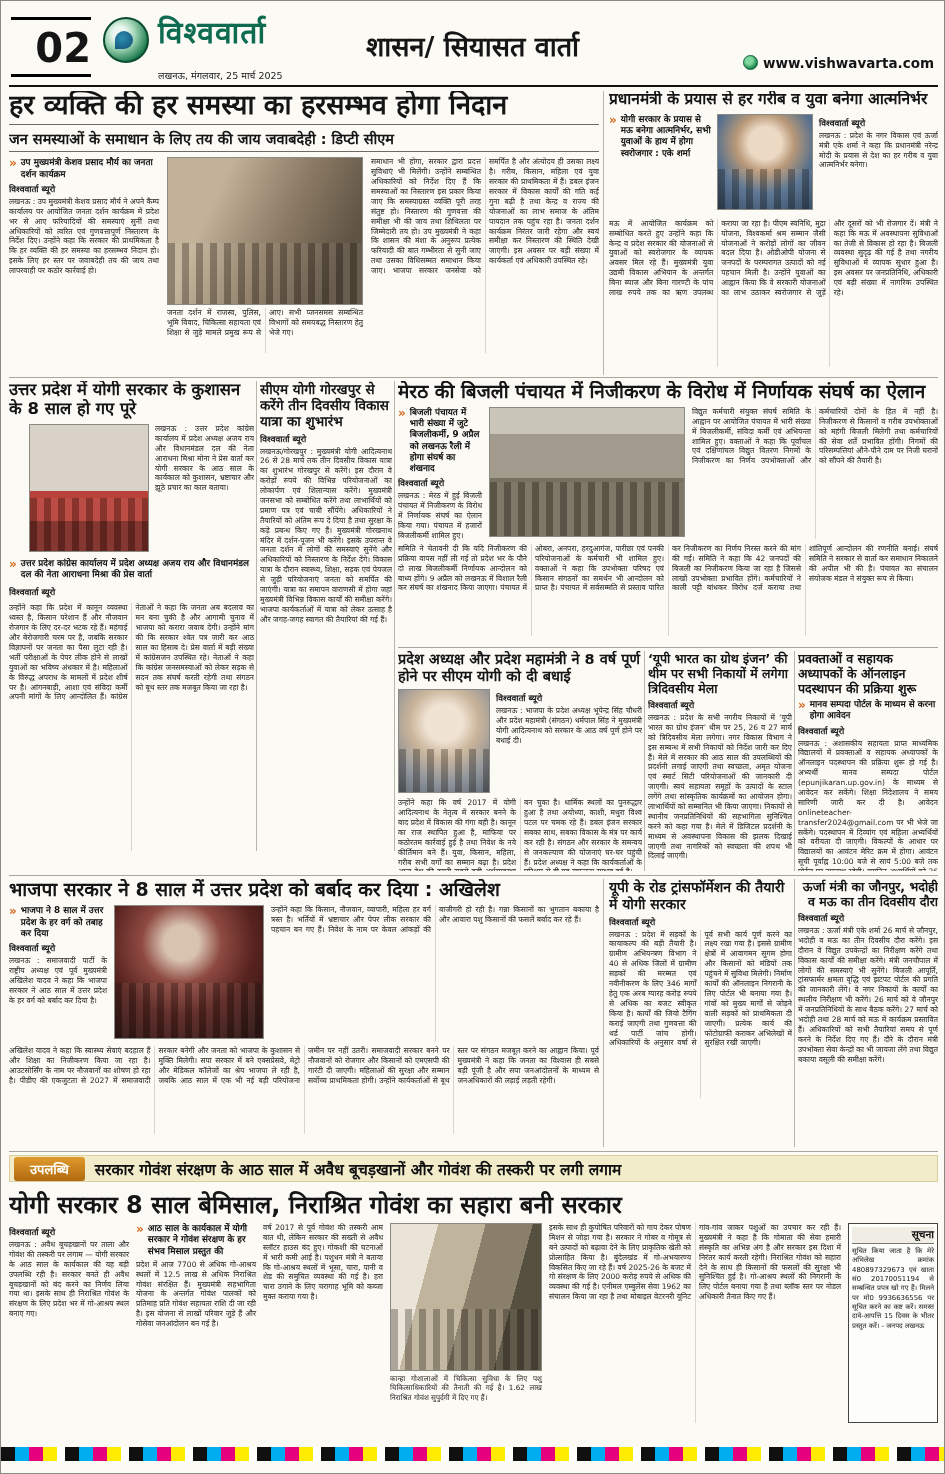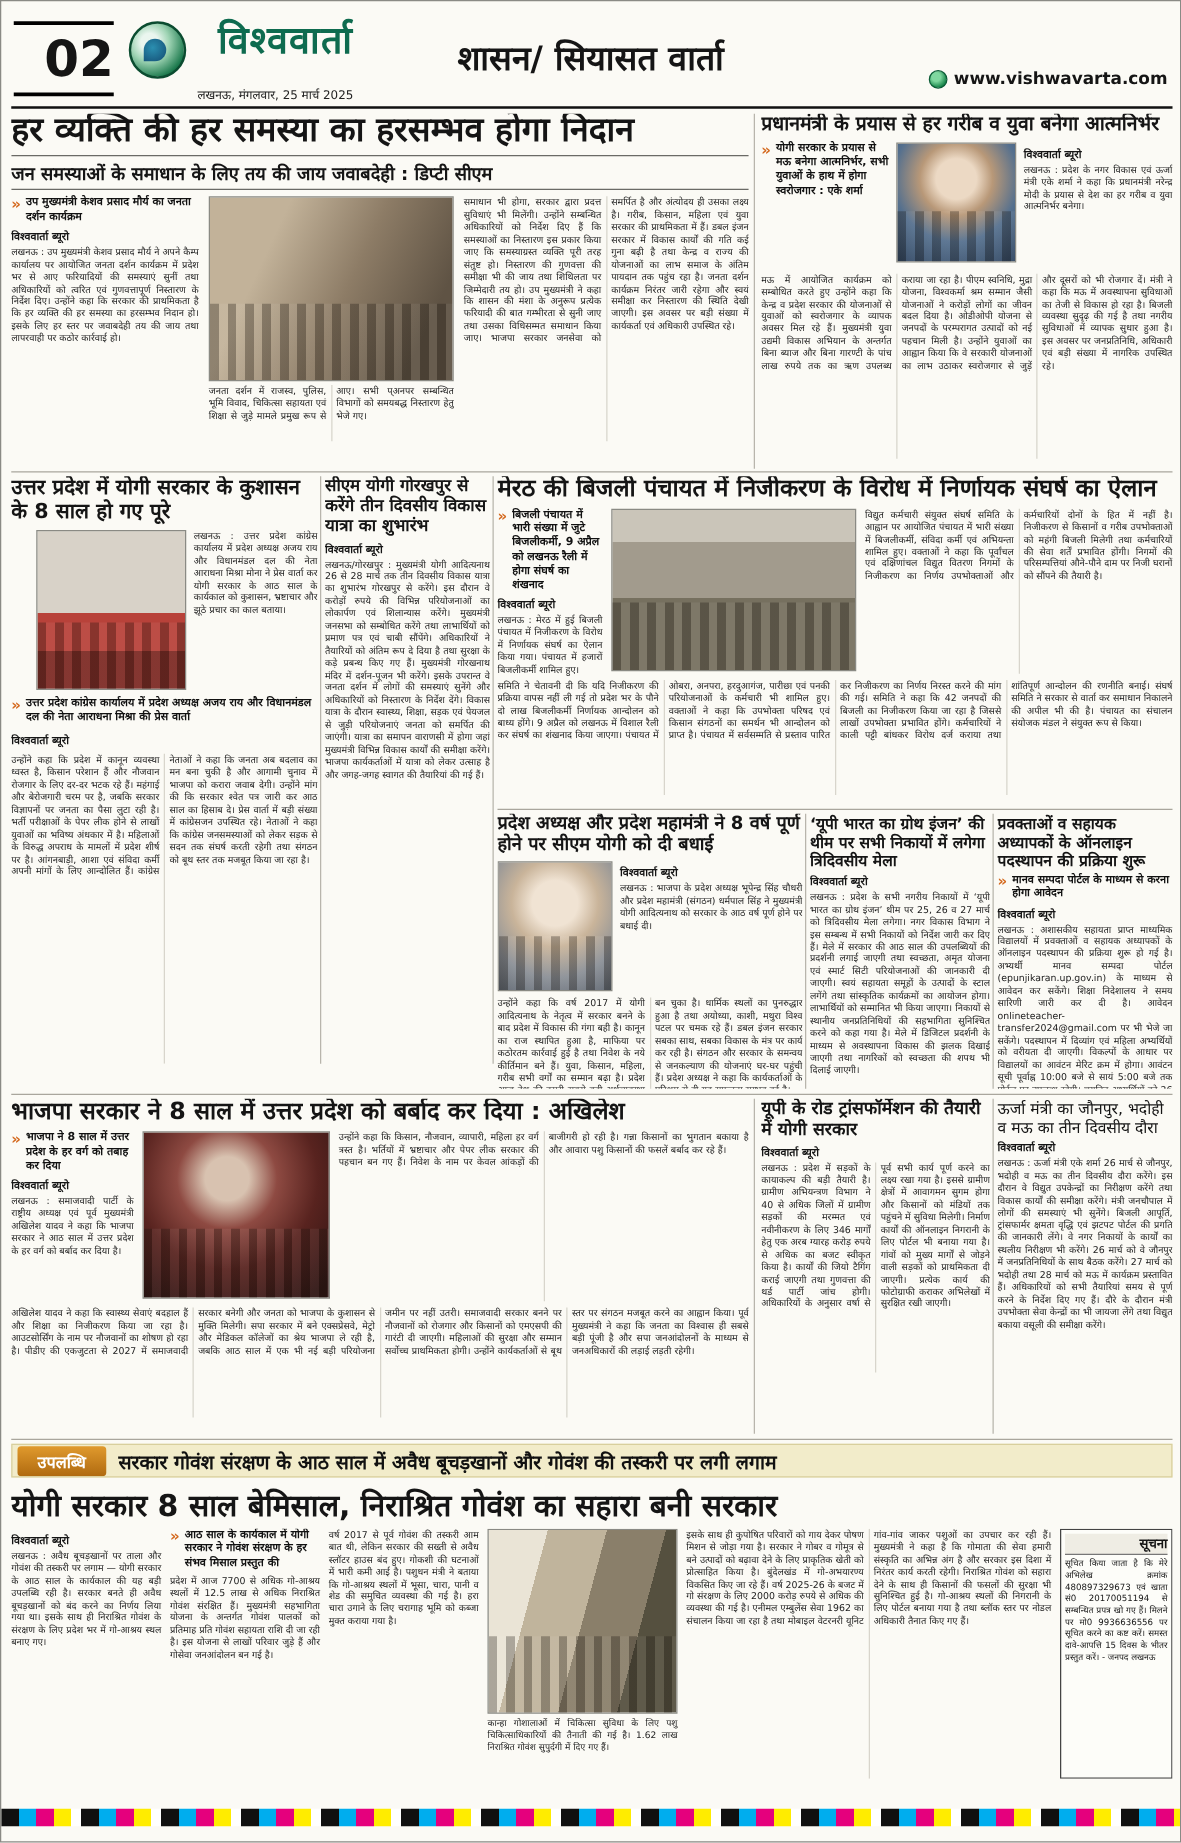--- a/index.html
+++ b/index.html
@@ -7,24 +7,24 @@
   body{background:#e8e6e0;font-family:"DejaVu Sans","Liberation Sans",sans-serif;color:#151515;}
   .page{position:absolute;left:0;top:0;width:945px;height:1474px;background:#fbfaf5;border:1px solid #8a8a85;overflow:hidden;}
 
   
   .masthead{position:absolute;left:8px;top:14px;right:8px;height:66px;}
   .pagenum-box{position:absolute;left:2px;top:2px;width:80px;height:60px;border-top:3px solid #000;border-bottom:3px solid #000;text-align:center;}
   .pagenum{font-size:40px;font-weight:bold;line-height:56px;text-align:right;}
   .brand{position:absolute;left:94px;top:2px;display:flex;align-items:flex-start;gap:9px;}
   .logo{width:46px;height:46px;border-radius:50%;border:2px solid #0b4c30;background:radial-gradient(circle at 35% 35%,#eaf6ef 0 18%,#9fd4b4 40%,#1d7a4e 75%,#0b4c30 100%);position:relative;flex:0 0 auto;}
   .logo::after{content:"";position:absolute;left:10px;top:12px;width:18px;height:18px;border-radius:50% 50% 50% 0;background:radial-gradient(circle at 40% 40%,#2b8fb0,#134b72);}
-  .paper-name{font-size:30px;font-weight:bold;color:#0e6b4f;line-height:1.05;letter-spacing:1px;text-align:right;}
+  .paper-name{font-size:30px;font-weight:bold;color:#0e6b4f;line-height:1.05;letter-spacing:1px;}
   .dateline{font-size:9.5px;color:#222;margin-top:20px;}
   .section-title{position:absolute;left:50%;top:12px;transform:translateX(-50%);font-size:27px;font-weight:bold;white-space:nowrap;}
-  .website{position:absolute;right:2px;bottom:10px;display:flex;align-items:flex-end;gap:5px;font-size:13.5px;font-weight:bold;}
+  .website{position:absolute;right:2px;bottom:10px;display:flex;align-items:flex-start;gap:5px;font-size:13.5px;font-weight:bold;}
   .globe{width:15px;height:15px;border-radius:50%;border:1px solid #0b5c36;background:radial-gradient(circle at 38% 35%,#7fd79f 0 30%,#1d8a4e 70%,#0b5c36);display:inline-block;}
   .mast-rule{position:absolute;left:8px;top:84px;width:929px;height:2px;background:#111;}
 
   
   .sec{position:absolute;overflow:hidden;}
   .bt{font-size:7.5px;line-height:1.32;text-align:justify;color:#1c1c1c;}
   .bt-s{font-size:7.2px;line-height:1.3;text-align:justify;color:#1c1c1c;}
   .by{font-weight:bold;font-size:8.6px;margin:3px 0 2px;}
   .kick{display:flex;gap:4px;margin-bottom:3px;}
   .karr{color:#d4691e;font-weight:bold;font-size:12px;line-height:1;flex:0 0 auto;}
@@ -107,21 +107,21 @@
   .a9-right{flex:1;}
   .a9-bottom{margin-top:5px;height:88px;}
 
   #a10{left:608px;top:878px;width:183px;height:268px;}
   .a10-head{font-size:14px;font-weight:bold;line-height:1.2;}
   .hbox{border:1px solid #999;border-left:4px solid #dd861d;padding:4px 5px;margin:5px 0;background:#fdfcf7;}
   .hbox-l1{font-size:9.5px;font-weight:bold;line-height:1.25;}
   .hbox-l2{font-size:8px;font-weight:bold;color:#333;margin-top:3px;line-height:1.25;}
 
   #a11{left:797px;top:878px;width:140px;height:268px;}
-  .a11-head{font-size:12.5px;font-weight:normal;line-height:1.2;margin-bottom:2px;}
+  .a11-head{font-size:12.5px;font-weight:bold;line-height:1.2;margin-bottom:2px;text-align:right;}
 
   
   #banner{left:8px;top:1154px;width:929px;height:27px;display:flex;align-items:center;background:#f2ecca;border:1px solid #d8cf9d;}
   .ach-label{background:linear-gradient(#e09a2d,#b06a10);color:#fff;font-weight:bold;font-size:13px;padding:3px 16px;border-radius:3px;margin:0 10px 0 4px;flex:0 0 auto;}
   .ach-strap{font-size:15.5px;font-weight:bold;color:#111;}
   #a12head{left:8px;top:1186px;width:929px;height:32px;font-size:24px;font-weight:bold;}
   #a12{left:8px;top:1222px;width:929px;height:200px;display:flex;gap:7px;}
   .c-n{width:120px;flex:0 0 auto;}
   .pcol{width:152px;flex:0 0 auto;display:flex;flex-direction:column;gap:3px;}
   .pcol .photo{width:152px;height:148px;}
@@ -165,21 +165,21 @@
       <div class="a1-left">
         <div class="kick">
           <span class="karr">»</span>
           <span class="ktext">उप मुख्यमंत्री केशव प्रसाद मौर्य का जनता दर्शन कार्यक्रम</span>
         </div>
         <div class="by">विश्ववार्ता ब्यूरो</div>
         <div class="bt">लखनऊ : उप मुख्यमंत्री केशव प्रसाद मौर्य ने अपने कैम्प कार्यालय पर आयोजित जनता दर्शन कार्यक्रम में प्रदेश भर से आए फरियादियों की समस्याएं सुनीं तथा अधिकारियों को त्वरित एवं गुणवत्तापूर्ण निस्तारण के निर्देश दिए। उन्होंने कहा कि सरकार की प्राथमिकता है कि हर व्यक्ति की हर समस्या का हरसम्भव निदान हो। इसके लिए हर स्तर पर जवाबदेही तय की जाय तथा लापरवाही पर कठोर कार्रवाई हो।</div>
       </div>
       <div class="a1-mid">
         <div class="photo p1"></div>
-        <div class="bt cols2" style="flex:1">जनता दर्शन में राजस्व, पुलिस, भूमि विवाद, चिकित्सा सहायता एवं शिक्षा से जुड़े मामले प्रमुख रूप से आए। सभी प्अनपर सम्बन्धित विभागों को समयबद्ध निस्तारण हेतु भेजे गए।</div>
+        <div class="bt cols2" style="flex:1">जनता दर्शन में राजस्व, पुलिस, भूमि विवाद, चिकित्सा सहायता एवं शिक्षा से जुड़े मामले प्रमुख रूप से आए। सभी प्जनसमस सम्बन्धित विभागों को समयबद्ध निस्तारण हेतु भेजे गए।</div>
       </div>
       <div class="a1-right bt cols2">समाधान भी होगा, सरकार द्वारा प्रदत्त सुविधाएं भी मिलेंगी। उन्होंने सम्बन्धित अधिकारियों को निर्देश दिए हैं कि समस्याओं का निस्तारण इस प्रकार किया जाए कि समस्याग्रस्त व्यक्ति पूरी तरह संतुष्ट हो। निस्तारण की गुणवत्ता की समीक्षा भी की जाय तथा शिथिलता पर जिम्मेदारी तय हो। उप मुख्यमंत्री ने कहा कि शासन की मंशा के अनुरूप प्रत्येक फरियादी की बात गम्भीरता से सुनी जाए तथा उसका विधिसम्मत समाधान किया जाए। भाजपा सरकार जनसेवा को समर्पित है और अंत्योदय ही उसका लक्ष्य है। गरीब, किसान, महिला एवं युवा सरकार की प्राथमिकता में हैं। डबल इंजन सरकार में विकास कार्यों की गति कई गुना बढ़ी है तथा केन्द्र व राज्य की योजनाओं का लाभ समाज के अंतिम पायदान तक पहुंच रहा है। जनता दर्शन कार्यक्रम निरंतर जारी रहेगा और स्वयं समीक्षा कर निस्तारण की स्थिति देखी जाएगी। इस अवसर पर बड़ी संख्या में कार्यकर्ता एवं अधिकारी उपस्थित रहे।</div>
     </div>
   </section>
 
   <section class="sec" id="a2">
     <h2 class="a2-head">प्रधानमंत्री के प्रयास से हर गरीब व युवा बनेगा आत्मनिर्भर</h2>
     <div class="a2-row">
       <div class="a2-kick">
         <div class="kick">

